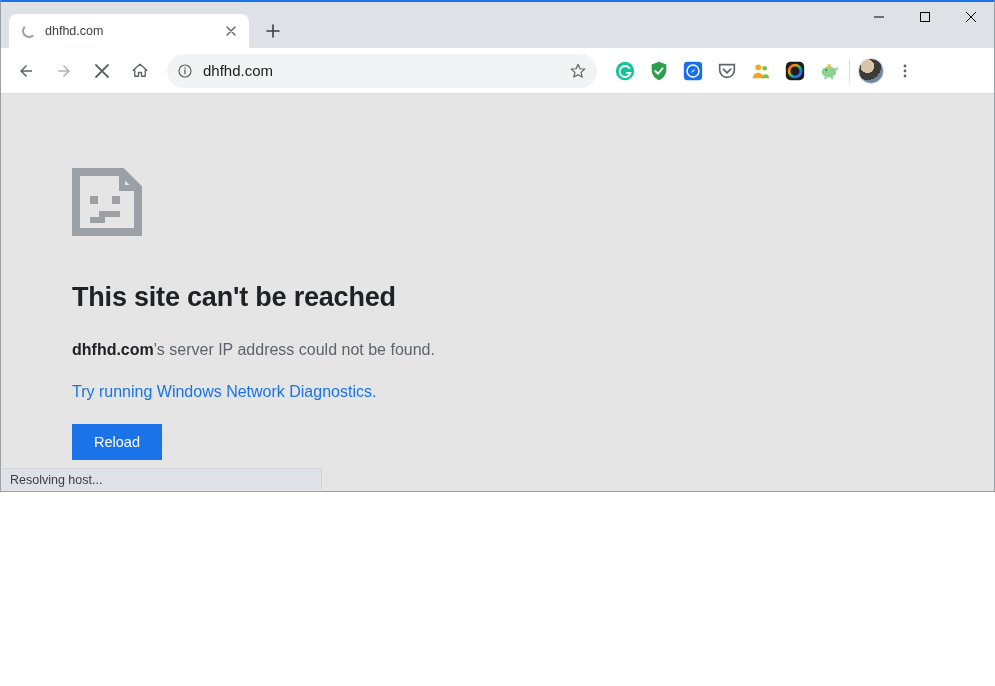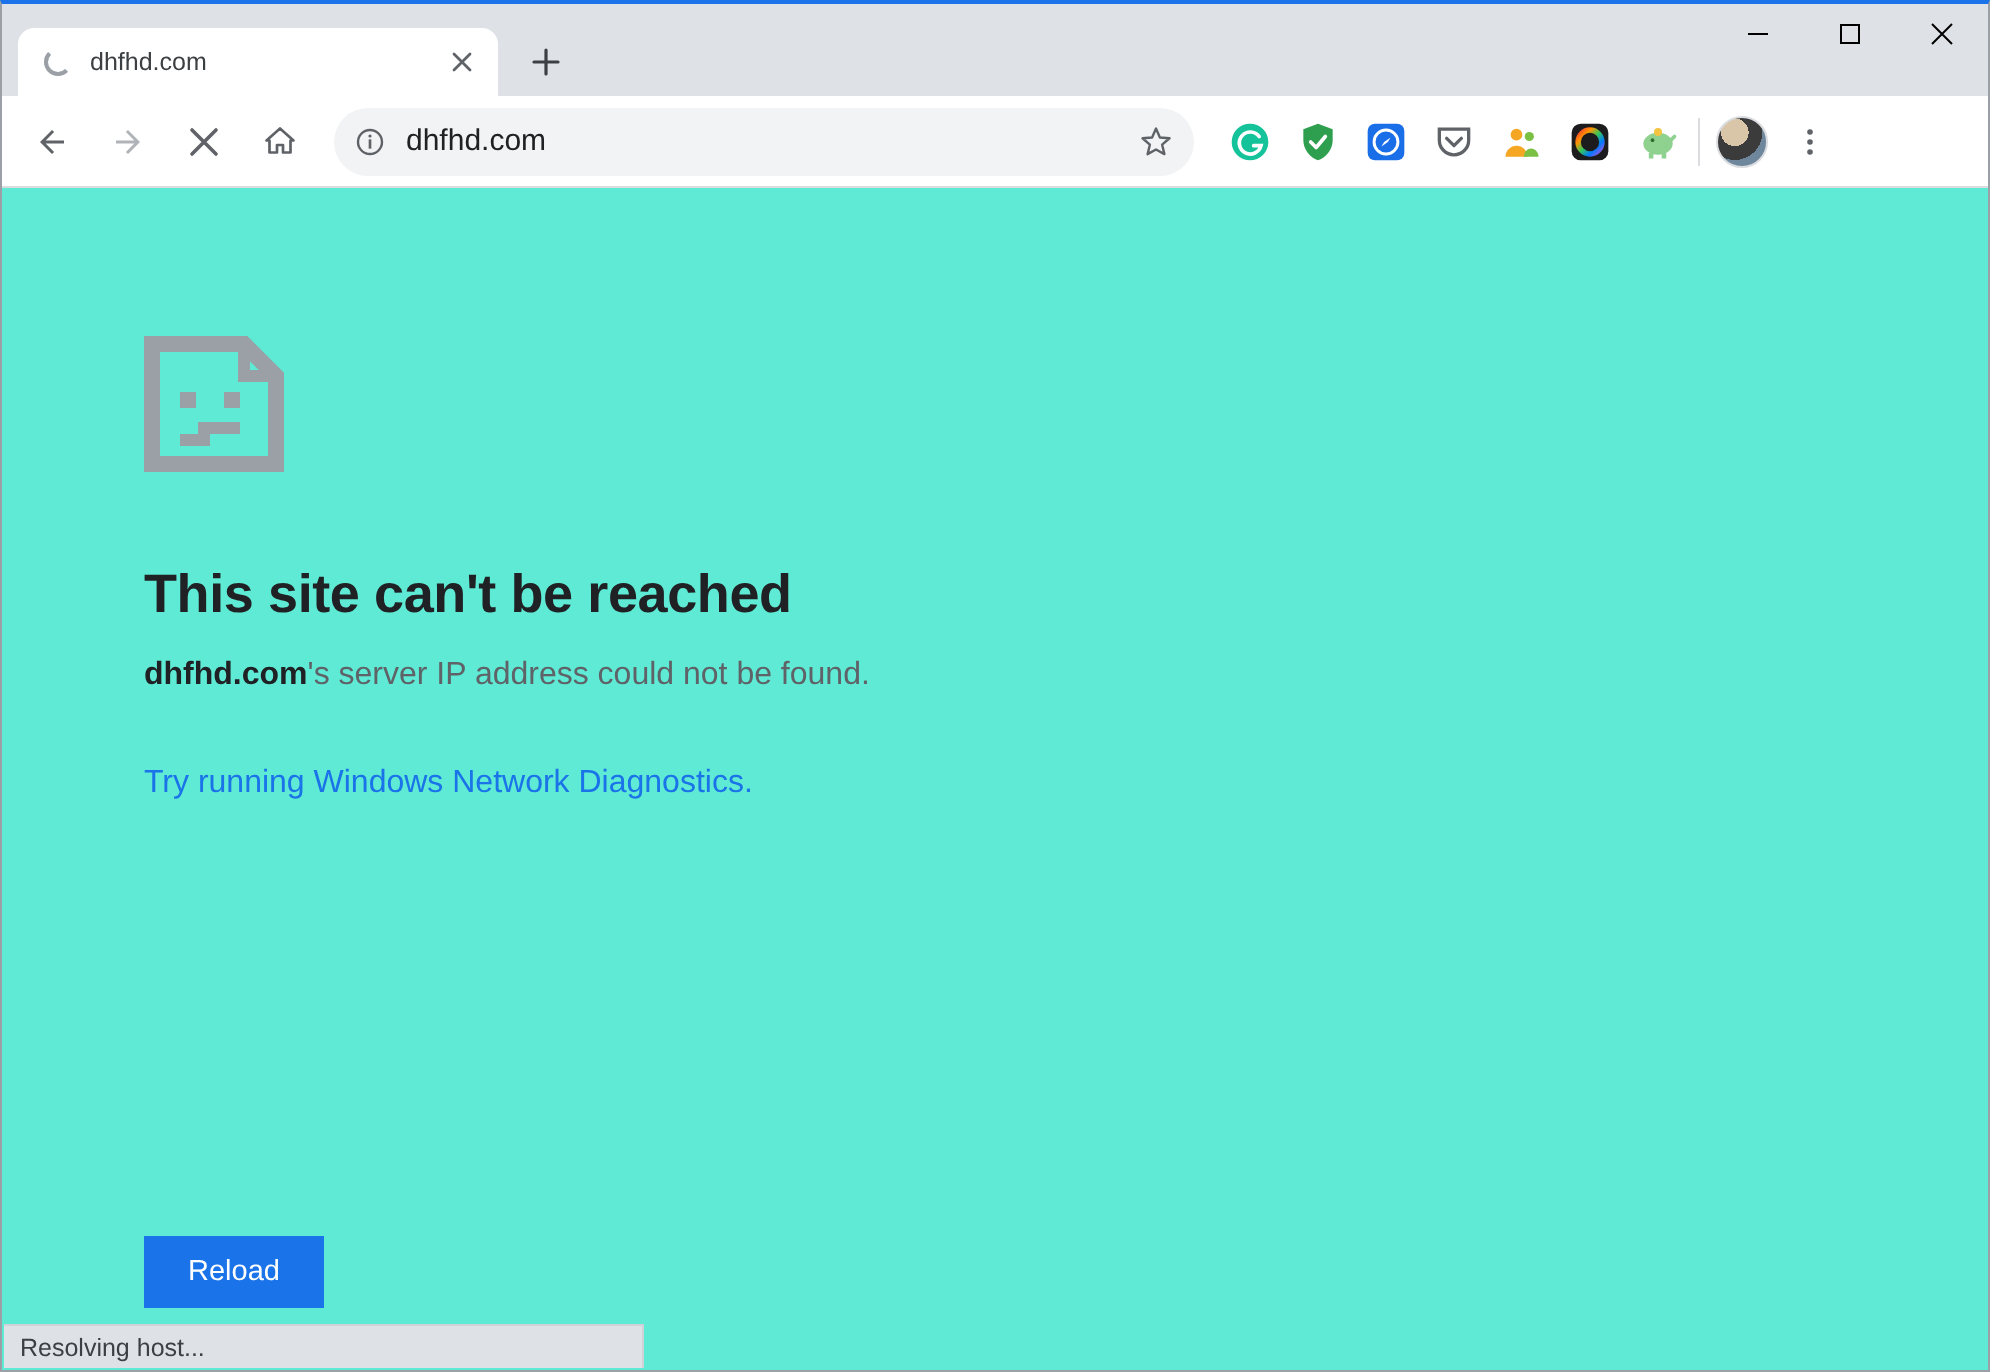--- a/index.html
+++ b/index.html
@@ -1,23 +1,23 @@
 <!DOCTYPE html>
 <html><head>
 <meta charset="utf-8">
 <style>
   * { box-sizing: border-box; margin: 0; padding: 0; }
   html, body { width: 995px; height: 686px; font-family: "Segoe UI", Arial, sans-serif; background: #fff; overflow: hidden; }
 
   
   .window {
-    width: 995px; height: 686px; position: relative;
+    width: 995px; height: 492px; position: relative;
     border: 1px solid #9aa0a6;
     border-top: 2px solid #1a73e8;
-    background: #5eead4;
+    background: #e5e5e5;
   }
 
   
   .titlebar {
     height: 46px; background: #dee1e6; display: flex; align-items: flex-end;
     position: relative;
   }
   .tab {
     margin-left: 8px;
     height: 34px;
@@ -76,22 +76,22 @@
   }
   .menu-btn { width:34px; height:34px; display:flex; align-items:center; justify-content:center; cursor:pointer; border-radius:50%; }
 
   
   .content {
     position:absolute; left:1px; right:1px; top: 94px; bottom: 1px;
     padding: 72px 0 0 70px;
     color:#202124;
   }
   .sad-icon { margin-bottom: 46px; }
-  h1.err-title { font-size: 27px; font-weight: 550; color:#202124; margin-bottom: 16px; letter-spacing: -0.2px;}
-  .err-msg { font-size: 16px; color:#5f6368; margin-bottom: 36px; }
+  h1.err-title { font-size: 27px; font-weight: 550; color:#202124; margin-bottom: 28px; letter-spacing: -0.2px;}
+  .err-msg { font-size: 16px; color:#5f6368; margin-bottom: 24px; }
   .err-msg strong { color:#202124; font-weight:600; }
   .diag-link { font-size: 16px; color:#1a73e8; cursor:pointer; display:inline-block; }
   .err-code { font-size: 13px; color:#5f6368; }
 
   .reload-btn {
     position:absolute; left:70px; bottom: 30px;
     background:#1a73e8; color:#fff; border:none; border-radius:0;
     padding: 10px 22px; font-size:14.5px; cursor:pointer;
   }
 

